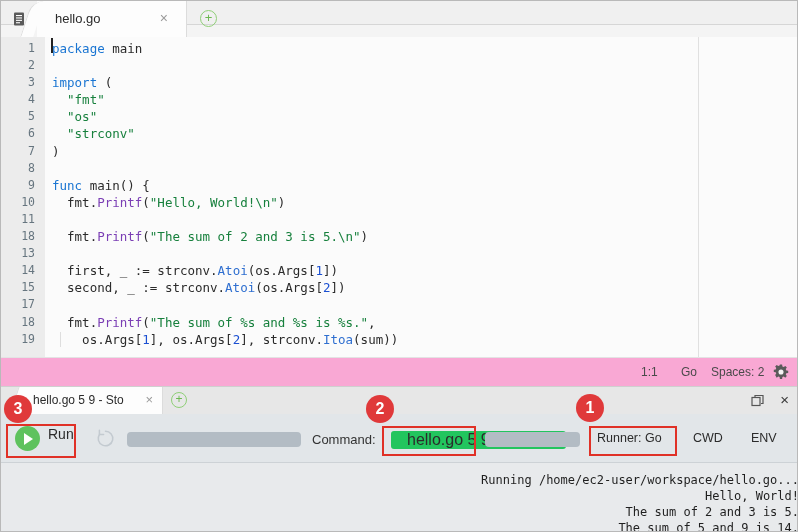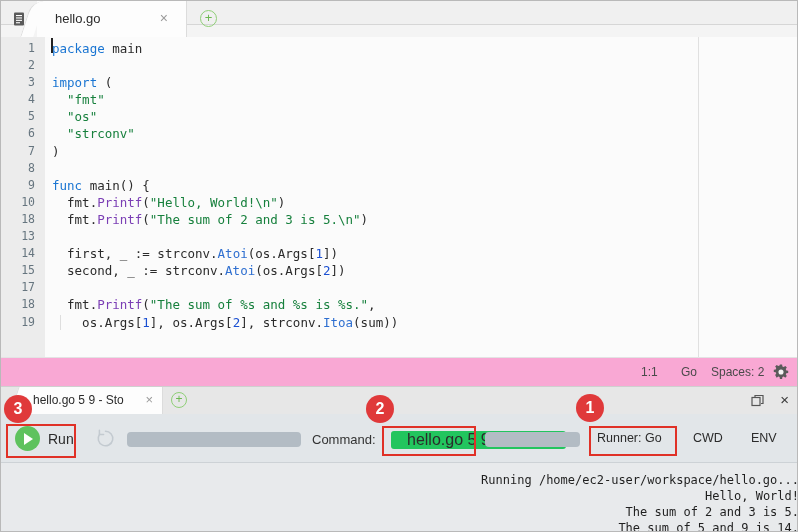--- a/index.html
+++ b/index.html
@@ -168,21 +168,21 @@
 
   
   .runbar {
     position: absolute; left: 0; top: 413px;
     width: 798px; height: 49px;
     background: #e2e6e9;
     border-bottom: 1px solid #cdd2d6;
   }
   .run-btn {
     position: absolute; left: 14px; top: 12px;
-    display: flex; align-items: center; gap: 8px;
+    display: flex; align-items: flex-start; gap: 8px;
     cursor: pointer;
   }
   .play {
     width: 25px; height: 25px; border-radius: 50%;
     background: #5ec25e; position: relative;
   }
   .play:after {
     content: ""; position: absolute; left: 9px; top: 6.5px;
     border-left: 9px solid #fff;
     border-top: 6px solid transparent;
@@ -273,20 +273,21 @@
         <div class="line"><span class="ln">1</span><span class="src"><span class="kw">package</span><span> main</span></span></div>
         <div class="line"><span class="ln">2</span><span class="src"></span></div>
         <div class="line"><span class="ln">3</span><span class="src"><span class="kw">import</span><span> (</span></span></div>
         <div class="line"><span class="ln">4</span><span class="src"><span class="str">  "fmt"</span></span></div>
         <div class="line"><span class="ln">5</span><span class="src"><span class="str">  "os"</span></span></div>
         <div class="line"><span class="ln">6</span><span class="src"><span class="str">  "strconv"</span></span></div>
         <div class="line"><span class="ln">7</span><span class="src"><span>)</span></span></div>
         <div class="line"><span class="ln">8</span><span class="src"></span></div>
         <div class="line"><span class="ln">9</span><span class="src"><span class="kw">func</span><span> main() {</span></span></div>
         <div class="line"><span class="ln">10</span><span class="src"><span>  fmt.</span><span class="fn">Printf</span><span>(</span><span class="str">"Hello, World!\n"</span><span>)</span></span></div>
+        <div class="line"><span class="ln">11</span><span class="src"></span></div>
         <div class="line"><span class="ln">18</span><span class="src"><span>  fmt.</span><span class="fn">Printf</span><span>(</span><span class="str">"The sum of 2 and 3 is 5.\n"</span><span>)</span></span></div>
         <div class="line"><span class="ln">13</span><span class="src"></span></div>
         <div class="line"><span class="ln">14</span><span class="src"><span>  first, _ := strconv.</span><span class="fn2">Atoi</span><span>(os.Args[</span><span class="num">1</span><span>])</span></span></div>
         <div class="line"><span class="ln">15</span><span class="src"><span>  second, _ := strconv.</span><span class="fn2">Atoi</span><span>(os.Args[</span><span class="num">2</span><span>])</span></span></div>
         <div class="line"><span class="ln">17</span><span class="src"></span></div>
         <div class="line"><span class="ln">18</span><span class="src"><span>  fmt.</span><span class="fn">Printf</span><span>(</span><span class="str">"The sum of %s and %s is %s."</span><span>,</span></span></div>
         <div class="line"><span class="ln">19</span><span class="src"><span>    os.Args[</span><span class="num">1</span><span>], os.Args[</span><span class="num">2</span><span>], strconv.</span><span class="fn2">Itoa</span><span>(sum))</span></span><span class="indent-guide"></span></div>
       </div>
   </div>
 

